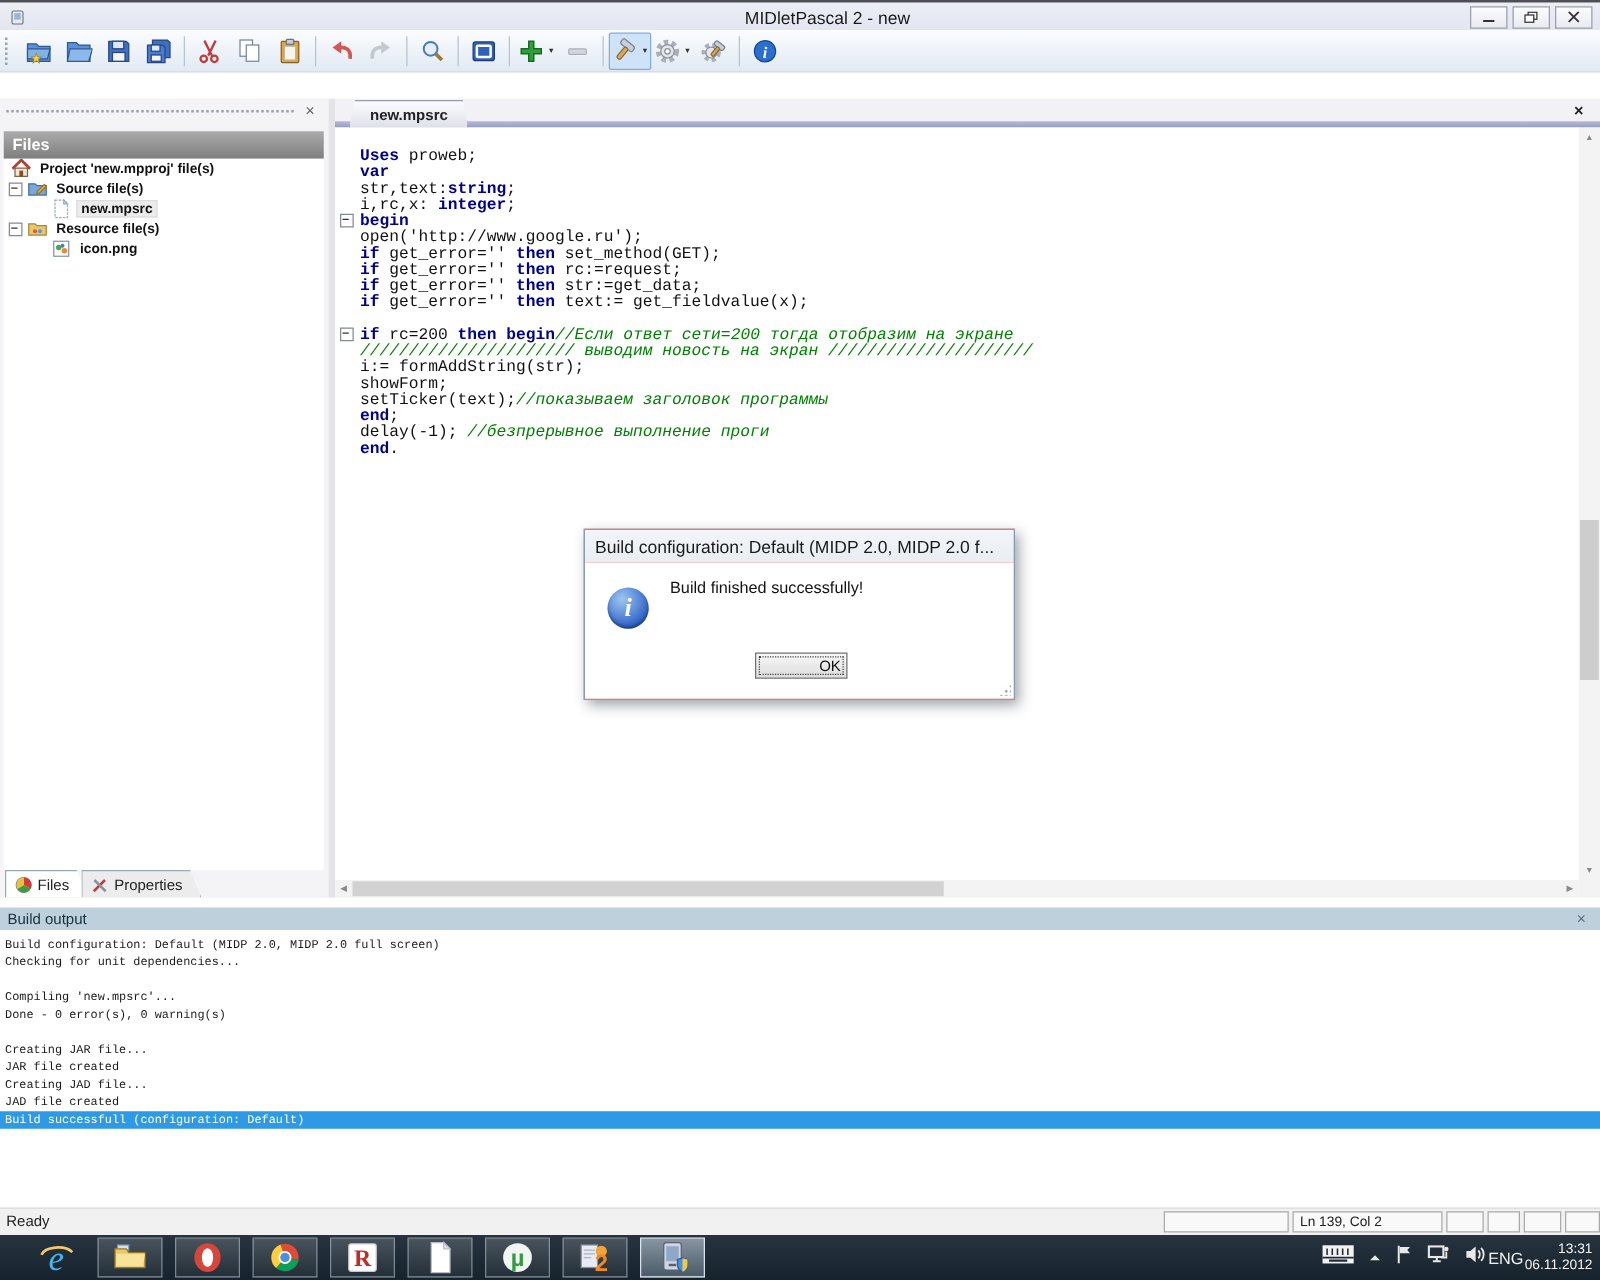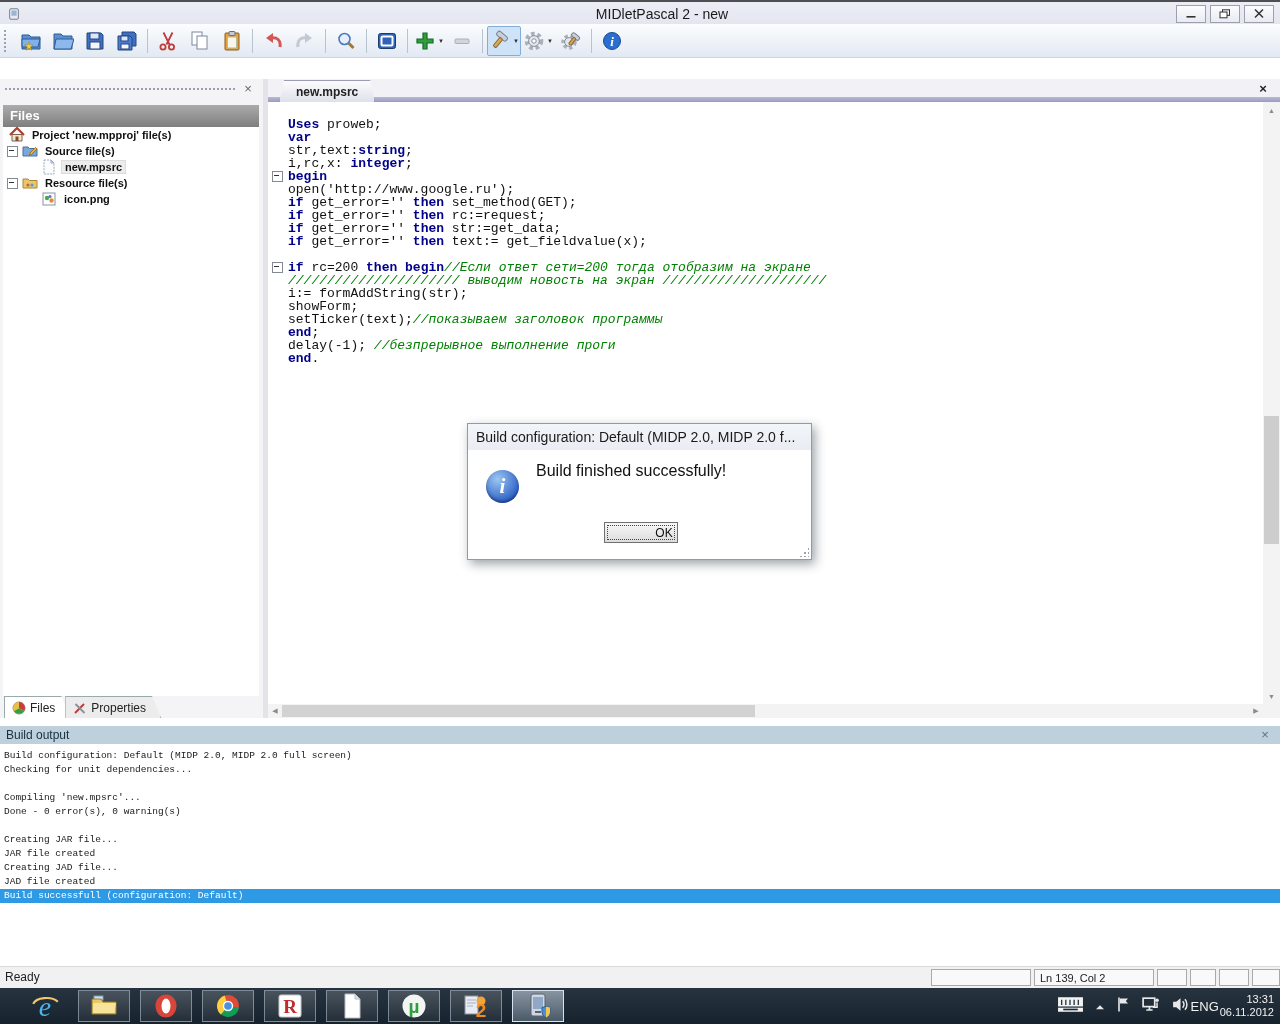--- a/index.html
+++ b/index.html
@@ -98,21 +98,21 @@
   
   #dialog{position:absolute;left:467px;top:423px;width:345px;height:137px;background:#ef4444;
           border:1px solid #8a9cb2;box-shadow:3px 4px 10px rgba(40,50,60,.45);z-index:50;box-sizing:border-box;}
   #dialog-title{height:26px;background:linear-gradient(#f2f5f9,#e9edf3);font-size:14px;color:#1a1a1a;
                 line-height:26px;padding:0 8px;white-space:nowrap;overflow:hidden;}
   #dialog-body{position:relative;height:109px;background:#fff;}
   #dlg-info{position:absolute;left:18px;top:20px;width:33px;height:33px;border-radius:50%;
             background:radial-gradient(circle at 35% 28%,#9cc6f2,#2a5ec4 75%);
             color:#fff;font-family:"Liberation Serif",serif;font-style:italic;font-weight:bold;
             font-size:21px;text-align:center;line-height:33px;box-shadow:inset 0 -2px 3px rgba(0,0,30,.35);}
-  #dlg-msg{position:absolute;left:68px;top:12px;font-size:16px;color:#111;}
+  #dlg-msg{position:absolute;left:68px;top:12px;font-size:13px;color:#111;}
   #ok-button{position:absolute;left:136px;top:72px;width:74px;height:21px;border:1px solid #707070;
              background:linear-gradient(#f8f8f8,#dcdcdc);font-size:12px;color:#111;
              display:flex;align-items:center;justify-content:center;
              outline:1px dotted #444;outline-offset:-4px;box-sizing:border-box;padding-left:46px;}
   #dlg-grip{position:absolute;right:2px;bottom:2px;width:10px;height:10px;
             background-image:radial-gradient(#9aa4ae 1px,transparent 1.2px);background-size:4px 4px;
             clip-path:polygon(100% 0,100% 100%,0 100%);}
 
   
   #build-panel{position:absolute;left:0;top:726px;width:1280px;height:179px;background:#fff;}

